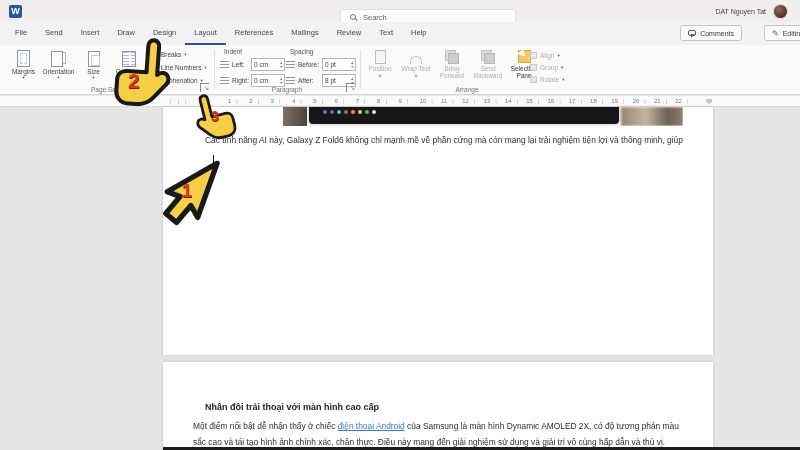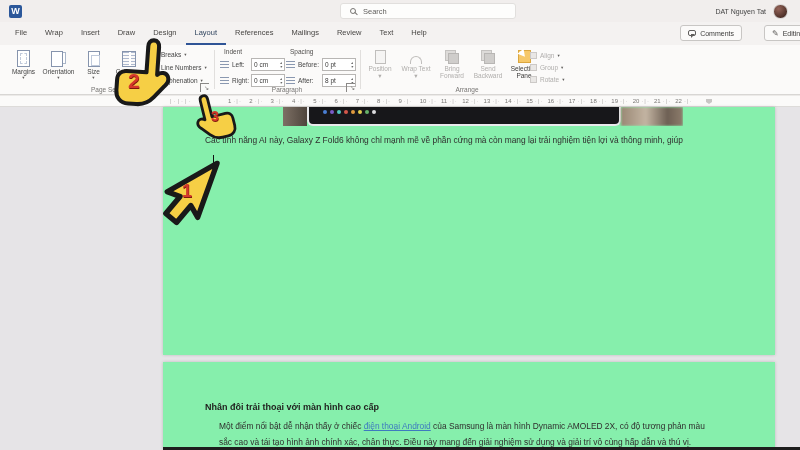--- a/index.html
+++ b/index.html
@@ -5,21 +5,21 @@
   * { margin:0; padding:0; box-sizing:border-box; }
   html,body { width:800px; height:450px; overflow:hidden; }
   body { font-family:"Liberation Sans", sans-serif; position:relative; background:#e6e4e7; }
 
   
   .titlebar { position:absolute; left:0; top:0; width:800px; height:22px; background:#f1eeed; display:flex; align-items:center; }
   .word-logo { margin-left:9px; width:13px; height:13px; background:#2b579a; border-radius:2px; color:#fff; font-size:9px; font-weight:bold; display:flex; align-items:center; justify-content:center; }
   .doc-title { margin-left:13px; font-size:7.5px; color:#3b3a39; display:flex; gap:4px; align-items:center; white-space:nowrap; }
   .doc-title .dim { color:#797774; }
   .doc-title .chev { font-size:5px; color:#605e5c; }
-  .searchbox { position:absolute; left:340px; top:3px; width:176px; height:16px; background:#fdfdfc; border:1px solid #e1dfdd; border-radius:3px; display:flex; align-items:center; font-size:7.5px; color:#605e5c; }
+  .searchbox { position:absolute; left:340px; top:9px; width:176px; height:16px; background:#fdfdfc; border:1px solid #e1dfdd; border-radius:3px; display:flex; align-items:center; font-size:7.5px; color:#605e5c; }
   .mag { width:6px; height:6px; border:1px solid #797774; border-radius:50%; position:relative; margin:0 7px 0 9px; }
   .mag::after { content:''; position:absolute; width:4px; height:1px; background:#797774; right:-3px; bottom:-1px; transform:rotate(45deg); }
   .userarea { position:absolute; right:12px; top:0; height:22px; display:flex; align-items:center; gap:7px; }
   .username { font-size:7px; color:#444; }
   .avatar { width:15px; height:15px; border-radius:50%; background:radial-gradient(circle at 35% 30%, #96655a, #50322a 70%, #32201b); border:1px solid #d8d5d4; }
 
   
   .tabrow { position:absolute; left:0; top:22px; width:800px; height:23px; background:#f4f2f1; display:flex; align-items:stretch; padding-left:6px; }
   .tab { font-size:7.5px; color:#484644; padding:0 9px; display:flex; align-items:center; border-bottom:2.5px solid transparent; }
   .tab.active { font-weight:normal; color:#30455f; border-bottom-color:#2f5496; }
@@ -81,33 +81,33 @@
   .ruler { position:absolute; left:0; top:95px; width:800px; height:12px; background:#fbfaf9; border-top:1px solid #eceae8; border-bottom:1px solid #dddbd9; }
   .preticks { position:absolute; left:170px; top:2px; font-size:6px; color:#b0aeac; letter-spacing:2px; }
   .rcells { position:absolute; left:228px; top:2px; display:flex; }
   .rcell { width:21.3px; display:flex; font-size:6px; }
   .rcell b { font-weight:normal; color:#7a7876; }
   .rcell i { font-style:normal; color:#b4b2b0; margin-left:2px; letter-spacing:1px; }
   .rend { position:absolute; left:706px; top:3px; width:6px; height:5px; background:#c8c6c4; clip-path:polygon(0 0,100% 0,100% 60%,50% 100%,0 60%); }
 
   
   .docarea { position:absolute; left:0; top:107px; width:800px; height:343px; background:#e6e4e7; }
-  .page { position:absolute; left:163px; width:612px; background:#86efac; box-shadow:0 0 3px rgba(0,0,0,.18); }
+  .page { position:absolute; left:163px; width:550px; background:#ffffff; box-shadow:0 0 3px rgba(0,0,0,.18); }
   .page1 { top:0; height:248px; }
   .page2 { top:255px; height:88px; }
   .photo { position:absolute; left:120px; top:0; width:400px; height:19px; display:flex; overflow:hidden; }
   .ph-l { width:24px; background:linear-gradient(90deg,#7d7065,#4e443c); filter:blur(.5px); }
   .ph-c { flex:1; background:#17171a; border:2px solid #e9e9ec; border-top:none; border-radius:0 0 6px 6px; display:flex; align-items:flex-start; gap:3px; padding:3px 0 0 14px; }
   .pdot { width:4px; height:4px; border-radius:50%; display:inline-block; flex:none; }
   .ph-r { width:62px; background:linear-gradient(90deg,#9a8875,#c3b4a2 40%,#6e6054 75%,#8d7d6c); filter:blur(.8px); }
   .bodytext { position:absolute; left:42px; top:26px; width:500px; font-size:8.4px; line-height:14.5px; color:#2f2e2d; }
   .bodytext div { white-space:nowrap; }
   .caret { position:absolute; left:50px; top:48px; width:1px; height:13px; background:#111; }
   .p2head { position:absolute; left:42px; top:40px; font-size:9px; font-weight:bold; color:#1f1e1d; white-space:nowrap; }
-  .p2text { position:absolute; left:56px; top:57px; font-size:8.4px; line-height:15.5px; color:#2f2e2d; }
+  .p2text { position:absolute; left:30px; top:57px; font-size:8.4px; line-height:15.5px; color:#2f2e2d; }
   .p2text div { white-space:nowrap; }
   .link { color:#3e7bbf; text-decoration:underline; }
   .bottomstrip { position:absolute; left:163px; right:0; bottom:0; height:3px; background:#1d1d1d; }
 
   
   .anno { position:absolute; pointer-events:none; }
   .anno svg { display:block; width:100%; height:100%; }
   .badge { position:absolute; font-weight:800; color:#d5382b; text-shadow:.5px .8px 0 #7e180d; }
   .hand2 { left:106px; top:36px; width:72px; height:72px; }
   .hand2 svg { transform:scaleX(-1) rotate(-4deg); }
@@ -129,21 +129,21 @@
     <span>Search</span>
   </div>
   <div class="userarea">
     <span class="username">DAT Nguyen Tat</span>
     <span class="avatar"></span>
   </div>
 </div>
 
 <div class="tabrow">
   <span class="tab">File</span>
-  <span class="tab">Wrap</span>
+  <span class="tab">Send</span>
   <span class="tab">Insert</span>
   <span class="tab">Draw</span>
   <span class="tab">Design</span>
   <span class="tab active">Layout</span>
   <span class="tab">References</span>
   <span class="tab">Mailings</span>
   <span class="tab">Review</span>
   <span class="tab">Text</span>
   <span class="tab">Help</span>
   <div class="pillbtn comments-btn">

